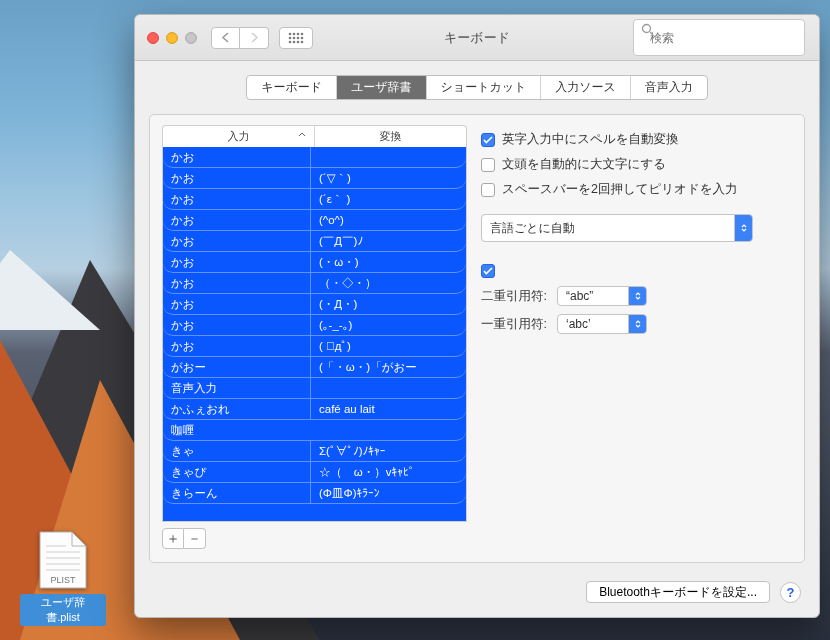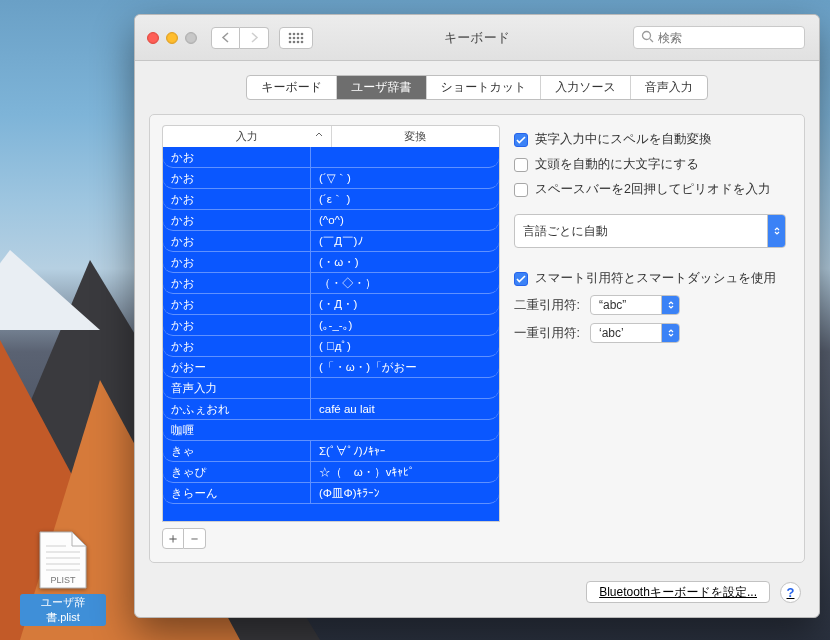--- a/index.html
+++ b/index.html
@@ -46,44 +46,44 @@
   .green { background:#c7c7c7; border:1px solid #b0b0b0;}
   .navseg { display:flex; margin-left:14px; }
   .navbtn { width:29px; height:22px; background:#fff; border:1px solid #c2c2c2; display:flex;align-items:center;justify-content:center;}
   .navbtn:first-child { border-radius:4px 0 0 4px;}
   .navbtn:last-child  { border-left:none; border-radius:0 4px 4px 0;}
   .gridbtn { width:34px; height:22px; margin-left:10px; border:1px solid #c2c2c2; border-radius:4px; background:#fff;
              display:flex;align-items:center;justify-content:center;}
   .wintitle { position:absolute; left:0; right:0; text-align:center; font-size:13px; color:#4a4a4a; pointer-events:none;}
   .searchwrap { margin-left:auto; margin-right:14px; position:relative;}
   .searchwrap svg { position:absolute; left:8px; top:4px; pointer-events:none;}
-  .search { height:23px; width:172px; border:1px solid #c9c9c9; border-radius:4px; background:#fff;
-            font-size:12px; padding:0 8px 0 24px; color:#888; }
+  .search { height:37px; width:172px; border:1px solid #c9c9c9; border-radius:4px; background:#fff;
+            font-size:12px; padding:0 8px 0 16px; color:#888; }
 
   
   .tabs { display:flex; justify-content:center; margin-top:14px; }
   .tabseg { display:flex; border:1px solid #bfbfbf; border-radius:4px; overflow:hidden; background:#fff;}
   .tab { padding:3px 14px; font-size:12px; color:#333; border-right:1px solid #d2d2d2; cursor:default;}
   .tab:last-child { border-right:none;}
   .tab.active { background:#6e6e6e; color:#fff; }
 
   
   .content {
     margin:14px 14px 54px 14px; flex:1; border:1px solid #cfcfcf; border-radius:5px;
     background:#f6f6f6; padding:10px 12px 12px 12px; display:flex; gap:14px; position:relative;
   }
-  .left { width:338px; display:flex; flex-direction:column; }
+  .left { width:305px; display:flex; flex-direction:column; }
   .right { flex:1; padding-top:6px; font-size:12.5px; color:#333; }
   .right .row { display:flex; align-items:center; margin-bottom:8px;}
   .cb { width:14px; height:14px; border:1px solid #a7a7a7; border-radius:3px; margin-right:7px;
         display:inline-flex; align-items:center; justify-content:center; background:#fff;}
   .cb.checked { background:#3b82f6; border-color:#2563eb; color:#fff;}
   .cb svg { width:10px; height:10px;}
   .seclabel { margin-top:8px; margin-bottom:5px;}
-  .select { position:relative; height:34px; width:272px; border:1px solid #c4c4c4; border-radius:4px;
+  .select { position:relative; height:28px; width:272px; border:1px solid #c4c4c4; border-radius:4px;
             background:#fff; font-size:12px; display:flex; align-items:center; padding:0 22px 0 8px;}
   .select.small { width:90px; height:20px;}
   .select .arrow, .stepbtn {
     position:absolute; right:0; top:0; bottom:0; width:18px; border-left:1px solid #c4c4c4;
     background:#3b82f6; border-radius:0 3px 3px 0;
     display:flex; flex-direction:column; align-items:center; justify-content:center;
   }
   .arrow svg { width:8px; height:8px;}
   .formrow { display:flex; align-items:center; gap:10px; margin-bottom:8px;}
   .formrow .lbl { width:66px; text-align:left;}
@@ -99,21 +99,21 @@
   .trow { display:flex; height:21px; line-height:21px; font-size:11.5px; color:#fff;
           border-bottom:1px solid rgba(255,255,255,.35);border-radius:10px;}
   .trow .c1, .trow .c2 { padding:0 8px; overflow:hidden; white-space:nowrap; text-overflow:ellipsis;}
   .trow .c1 { width:148px; border-right:1px solid rgba(255,255,255,.35);}
   .trow .c2 { flex:1;}
   .addremove { height:22px; margin-top:6px; display:flex;}
   .sqbtn { width:22px; height:21px; border:1px solid #c2c2c2; background:#fff; display:flex;align-items:center;justify-content:center;
            font-size:14px; color:#555;}
   .sqbtn:first-child { border-radius:4px 0 0 4px; }
   .sqbtn:last-child  { border-left:none; border-radius:0 4px 4px 0;}
-  .footer { position:absolute; right:18px; bottom:14px; display:flex; align-items:center; gap:10px;text-decoration:underline;}
+  .footer { position:absolute; right:18px; bottom:14px; display:flex; align-items:center; gap:10px;}
   .btbtn { height:22px; padding:0 12px; background:#fff; border:1px solid #c2c2c2; border-radius:4px; font-size:12px;}
   .help { width:21px; height:21px; border-radius:50%; border:1px solid #c2c2c2; background:#fff;
           display:flex; align-items:center; justify-content:center; font-size:13px; color:#2563eb; font-weight:600;}
 </style>
 </head>
 <body>
 
 <div class="desktop">
   <div class="mountain">
     <div class="rock1"></div>
@@ -308,21 +308,20 @@
               </svg>
             </span>
         </div>
 
         <div class="row" style="margin-top:22px;">
             <span class="cb checked">
               <svg viewBox="0 0 10 10">
                 <path d="M1 5l2.3 2.5L9 2" fill="none" stroke="#fff" stroke-width="1.6"></path>
               </svg>
             </span>
-            <span>スマート引用符とスマートダッシュを使用</span>
           </div>
         <div class="formrow">
           <span class="lbl">二重引用符:</span>
           <div class="select small">
               <span>“abc”</span>
               <span class="arrow">
                 <svg viewBox="0 0 8 8">
                   <path d="M2 3l2-2 2 2M2 5l2 2 2-2" fill="none" stroke="#fff" stroke-width="1.2"></path>
                 </svg>
               </span>

